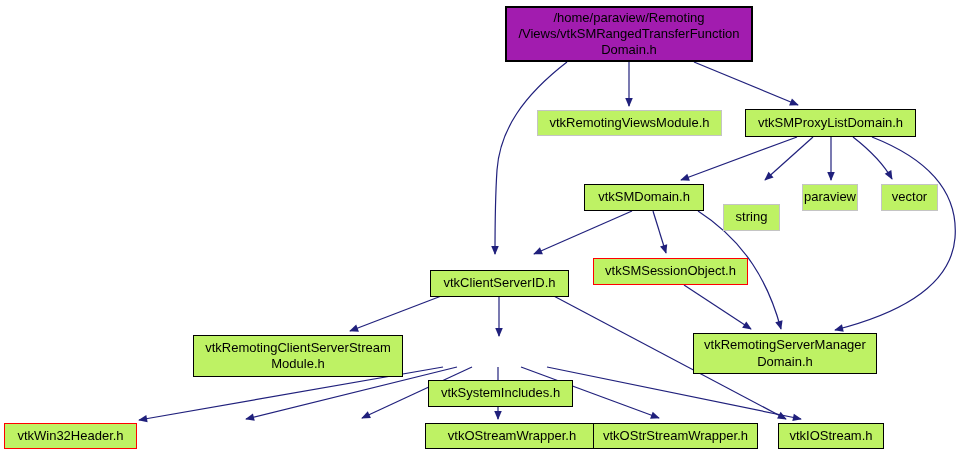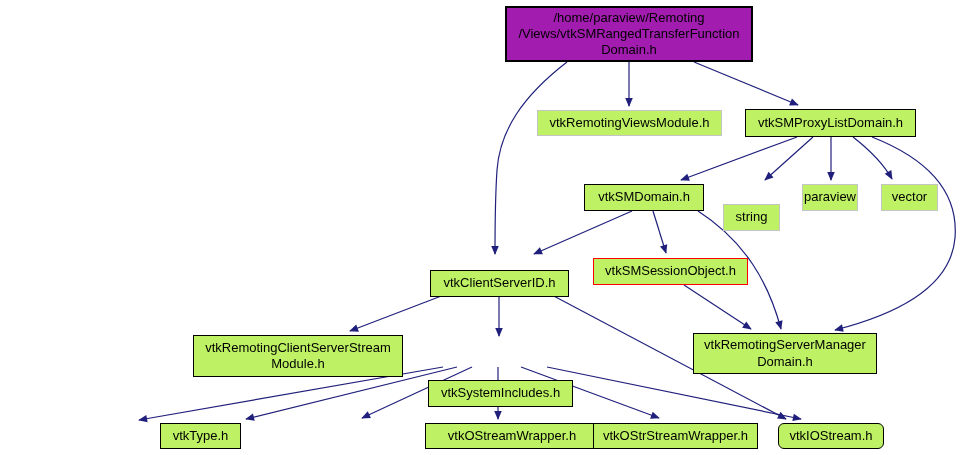--- a/index.html
+++ b/index.html
@@ -92,23 +92,23 @@
   <div class="node linked-red" style="left:593px;top:258px;width:155px;height:27px;">vtkSMSessionObject.h</div>
 
   <div class="node" style="left:193px;top:335px;width:210px;height:42px;">vtkRemotingClientServerStream
 Module.h</div>
 
   <div class="node" style="left:428px;top:340px;width:145px;height:27px;margin-top:40px;">vtkSystemIncludes.h</div>
 
   <div class="node" style="left:693px;top:333px;width:184px;height:41px;">vtkRemotingServerManager
 Domain.h</div>
 
+  <div class="node linked-red" style="left:4px;top:423px;width:133px;height:26px;">vtkWin32Header.h</div>
 
-  <div class="node" style="left:160px;top:423px;width:81px;height:26px;">vtkType.h</div>
 
 
   <div class="node" style="left:425px;top:423px;width:174px;height:26px;">vtkOStreamWrapper.h</div>
 
   <div class="node" style="left:593px;top:423px;width:165px;height:26px;">vtkOStrStreamWrapper.h</div>
 
-  <div class="node" style="left:778px;top:423px;width:106px;height:26px;border-radius:6px;">vtkIOStream.h</div>
+  <div class="node" style="left:778px;top:423px;width:106px;height:26px;">vtkIOStream.h</div>
 
 </div>
 
 </body></html>

